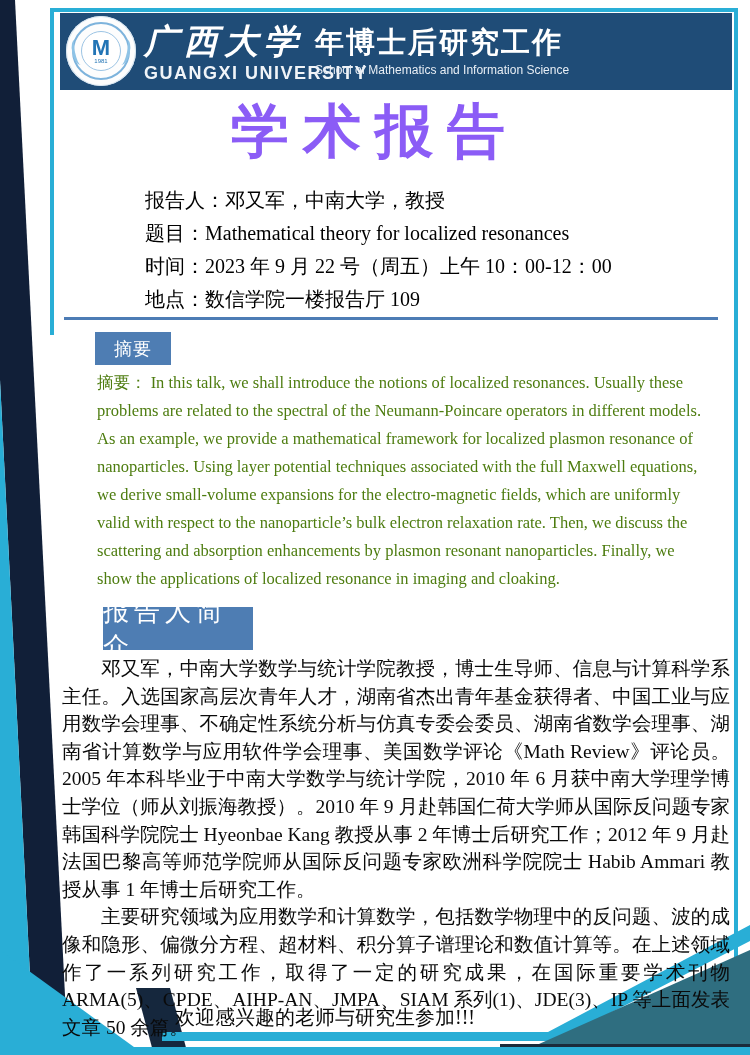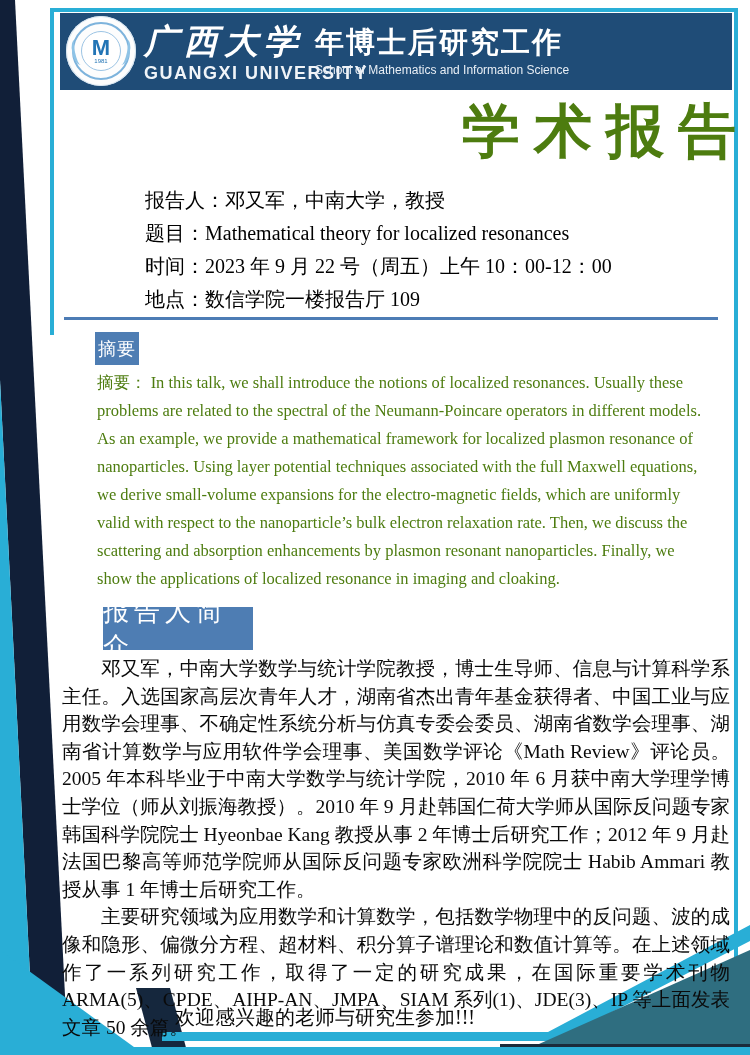--- a/index.html
+++ b/index.html
@@ -52,38 +52,38 @@
     color:#ffffff; font-size:29px; letter-spacing:2px; line-height:38px; white-space:nowrap;
   }
   .school-en {
     font-family:"Liberation Sans",sans-serif; color:#e8eef5; font-size:12px;
     margin-top:2px; white-space:nowrap;
   }
 
   
   .page-title {
     position:absolute; left:0; top:98px; width:100%;
-    text-align:right; color:#4d7c0f; font-weight:bold;
+    text-align:center; color:#8b5cf6; font-weight:bold;
     font-size:58px; letter-spacing:14px; line-height:68px;
     font-family:"Liberation Serif","DejaVu Serif",serif;
   }
 
   
   .info { position:absolute; left:100px; top:184px; width:620px; font-size:20px; }
   .info-row { line-height:33px; white-space:nowrap; color:#000;margin-left:45px; }
 
   .divider { position:absolute; left:64px; top:317px; width:654px; height:3px; background:#4d7cb5; }
 
   
   .badge {
     position:absolute; background:#4e7db3; color:#fff;
     font-family:"Liberation Sans","DejaVu Sans",sans-serif;
     display:flex; align-items:center; justify-content:center;
   }
-  .badge-abstract { left:95px; top:332px; width:44px; height:33px; font-size:18px; letter-spacing:1px; }
+  .badge-abstract { left:95px; top:332px; width:76px; height:33px; font-size:18px; letter-spacing:1px; }
   .badge-bio { left:103px; top:607px; width:150px; height:43px; font-size:26px; letter-spacing:5px; }
 
   
   .abstract {
     position:absolute; left:97px; top:369px; width:610px;
     font-size:16.5px; line-height:28px; color:#4d7c0f; text-align:left;
   }
 
   
   .bio { position:absolute; left:62px; top:655px; width:668px; font-size:19.5px; line-height:27.6px; text-align:justify; color:#0a0a0a; }

